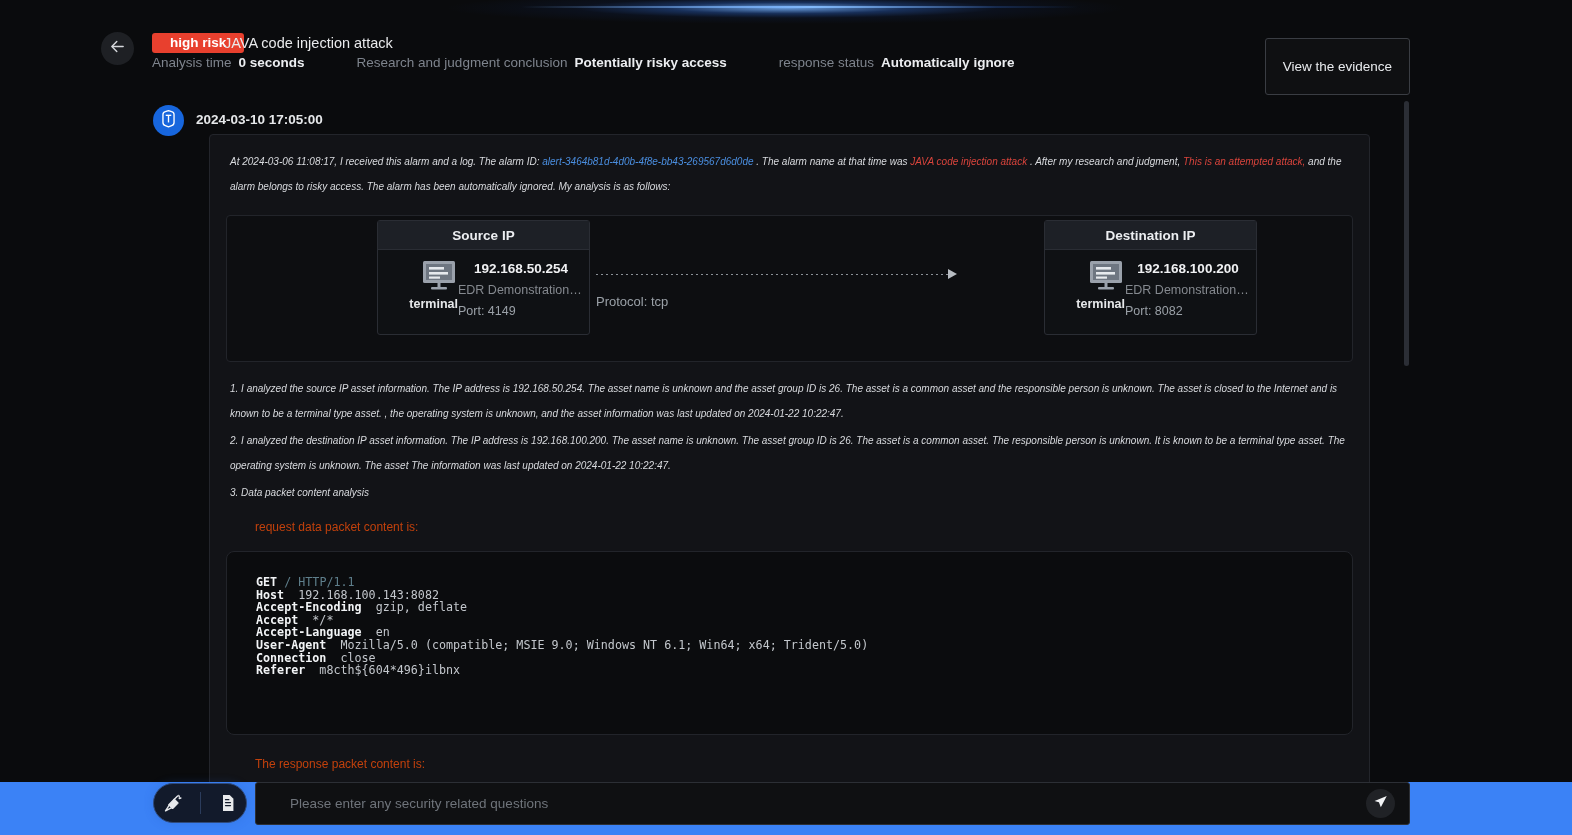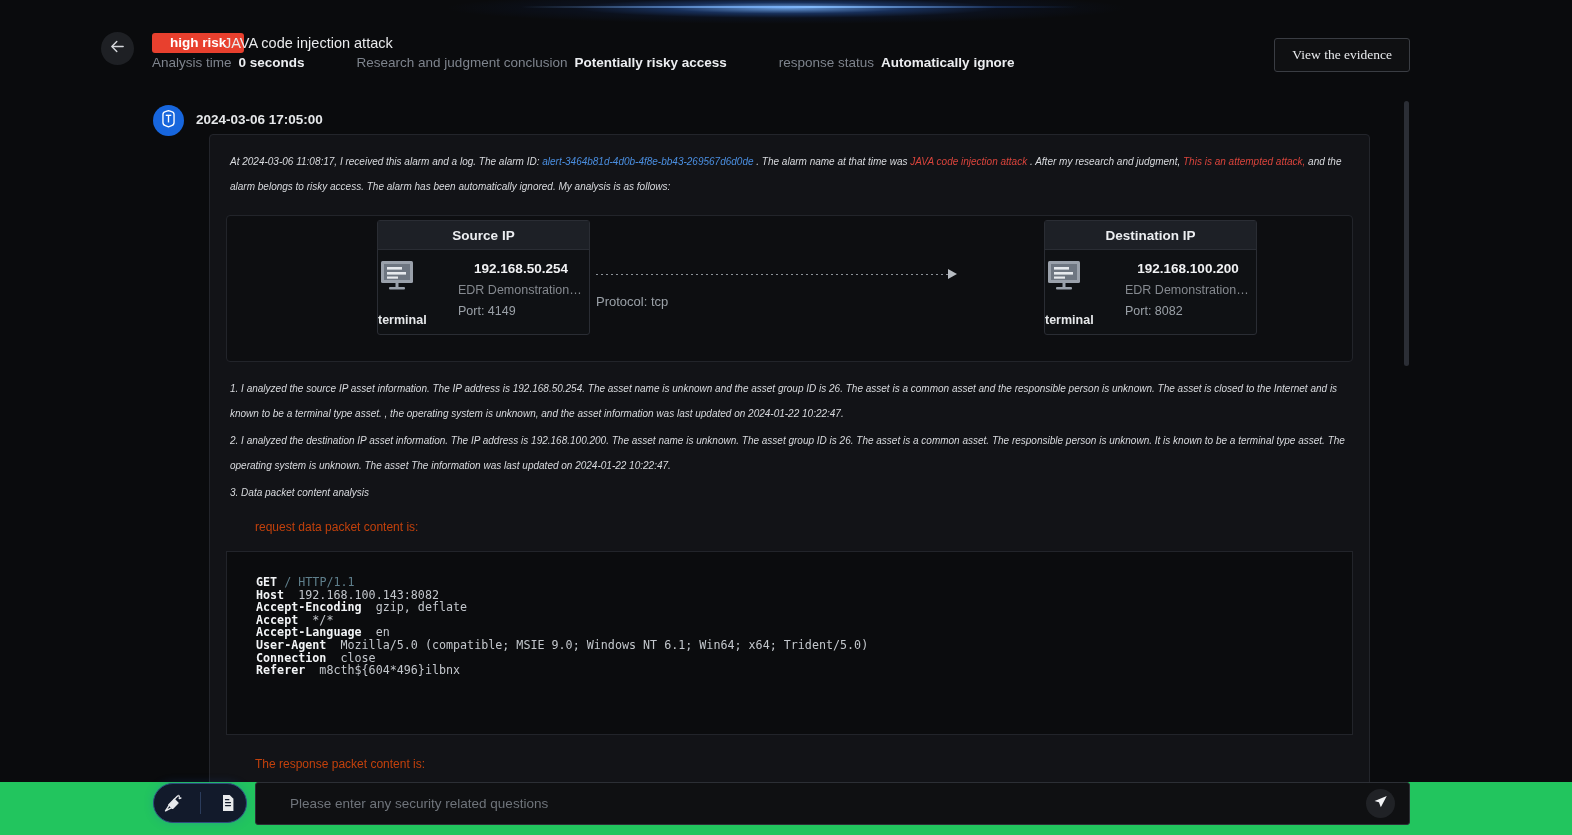--- a/index.html
+++ b/index.html
@@ -41,21 +41,21 @@
     position: absolute; left: 224px; top: 8px;
     color: #e9eaec; font-size: 14.5px; line-height: 18px;
   }
   .meta-row { position: absolute; left: 152px; top: 29px; display: flex; align-items: center; }
   .meta-label { color: #7e848d; font-size: 13.5px; }
   .meta-value { color: #eceef1; font-size: 13.5px; font-weight: 700; margin-left: 7px; }
   .meta-gap { width: 52px; }
   .evidence-btn {
     position: absolute; right: 162px; top: 12px;
     background: #0f1012; border: 1px solid #3a3d43; color: #e8eaed;
-    font-size: 13.5px; padding: 8px 17px; border-radius: 3px; cursor: pointer; font-family: Liberation Serif, serif;
+    font-size: 13.5px; padding: 20px 17px; border-radius: 3px; cursor: pointer;
   }
 
   
   .convo { position: absolute; top: 96px; left: 0; width: 1572px; height: 690px; }
   .avatar {
     position: absolute; left: 153px; top: 9px; width: 31px; height: 31px;
     border-radius: 50%; background: #1766dd;
     display: flex; align-items: center; justify-content: center;
   }
   .avatar svg { width: 19px; height: 19px; }
@@ -84,58 +84,58 @@
     background: #0f1114; border: 1px solid #2a2d34; border-radius: 3px;
   }
   .node.src { left: 150px; }
   .node.dst { left: 769px; margin-left: 48px; }
   .node-head {
     height: 29px; background: #1d2026; border-bottom: 1px solid #2a2d34;
     display: flex; align-items: center; justify-content: center;
     color: #eceef1; font-size: 13.5px; font-weight: 700;
   }
   .node-body { display: flex; padding: 10px 0 0 0; }
-  .node-left { width: 80px; display: flex; flex-direction: column; align-items: flex-start; gap: 16px; }
+  .node-left { width: 80px; display: flex; flex-direction: column; align-items: flex-end; }
   .monitor { width: 38px; height: 32px; }
   .node-type { color: #e6e8ea; font-size: 12.5px; margin-top: 5px; font-weight: 600; }
   .node-right { padding-top: 1px; }
   .node-ip { color: #f0f1f3; font-size: 13.5px; font-weight: 600; text-align: center; }
   .node-desc { color: #85898f; font-size: 12.5px; margin-top: 7px; white-space: nowrap; overflow: hidden; text-overflow: ellipsis; width: 126px; }
   .node-port { color: #9aa0a7; font-size: 12.5px; margin-top: 7px; }
 
   .arrow-wrap { position: absolute; left: 369px; top: 0; width: 374px; height: 119px; }
   .arrow-label { position: absolute; top: 26px; width: 374px; text-align: center; color: #e2e4e7; font-size: 13px; }
   .arrow-line { position: absolute; top: 58px; left: 0; width: 354px; height: 1px;
     background-image: linear-gradient(to right, #8b9097 0 2px, transparent 2px 5px);
     background-size: 5px 1px; }
   .arrow-head { position: absolute; top: 53px; left: 352px; width: 0; height: 0;
     border-top: 5px solid transparent; border-bottom: 5px solid transparent; border-left: 9px solid #b7bcc2; }
   .arrow-proto { position: absolute; top: 78px; width: 374px; text-align: left; color: #9aa0a7; font-size: 13px; }
 
   
   .sub-label { color: #c2410c; font-size: 12px; padding: 0 20px 0 45px; margin-top: 10px; line-height: 25px; }
   .code-card {
     margin: 11px 16px 0 16px; background: #0b0c0e; border: 1px solid #22242a;
-    border-radius: 0; padding: 24px 0 13px 0;
+    border-radius: 8px; padding: 24px 0 13px 0;
   }
   .code-card.req { height: 184px; }
   pre {
     font-family: "DejaVu Sans Mono", monospace; font-size: 11.7px; line-height: 12.6px;
     padding-left: 29px; color: #c9ccd1; white-space: pre;
   }
   .ck { color: #f2f4f6; font-weight: 700; }
   .cv { color: #c3c7cc; }
   .cp { color: #5f7f8c; }
 
   
   .scrollbar { position: absolute; right: 163px; top: 101px; width: 5px; height: 265px;
     background: #2b2e35; border-radius: 3px; }
 
   
-  .bottom-bar { position: absolute; left: 0; bottom: 0; width: 1572px; height: 53px; background: #22c55e; }
+  .bottom-bar { position: absolute; left: 0; bottom: 0; width: 1572px; height: 53px; background: #3b82f6; }
   .tool-pill {
     position: absolute; left: 153px; top: 1px; width: 94px; height: 40px;
     background: #121a2b; border: 1px solid #2e4a7d; border-radius: 20px;
     display: flex; align-items: center; justify-content: space-around;
     box-shadow: 0 0 10px rgba(30,90,190,0.25);
   }
   .tool-pill .divider { width: 1px; height: 22px; background: #2b3c5c; }
   .tool-icon { width: 20px; height: 20px; cursor: pointer; }
   .input-wrap {
     position: absolute; left: 255px; top: 0; width: 1155px; height: 43px;
@@ -190,21 +190,21 @@
 
   <div class="avatar">
     <span>
       <svg viewBox="0 0 24 24" fill="none" stroke="#ffffff" stroke-width="1.7" stroke-linejoin="round">
         <path d="M5 7 L5 17 Q5 20 8 21 L12 22.5 L16 21 Q19 20 19 17 L19 7 Q19 4 16 3.2 L12 2 L8 3.2 Q5 4 5 7 Z"></path>
         <line x1="8.5" y1="8" x2="15.5" y2="8"></line>
         <line x1="12" y1="8" x2="12" y2="17"></line>
       </svg>
     </span>
   </div>
-  <div class="timestamp">2024-03-06 17:05:00</div>
+  <div class="timestamp">2024-03-10 17:05:00</div>
 
   <div class="bubble">
 
     <div class="para">
       <span>At 2024-03-06 11:08:17, I received this alarm and a log. The alarm ID:</span>
       <span class="lnk">alert-3464b81d-4d0b-4f8e-bb43-269567d6d0de</span>
       <span>. The alarm name at that time was</span>
       <span class="red">JAVA code injection attack</span>
       <span>. After my research and judgment,</span>
       <span class="red">This is an attempted attack,</span>

